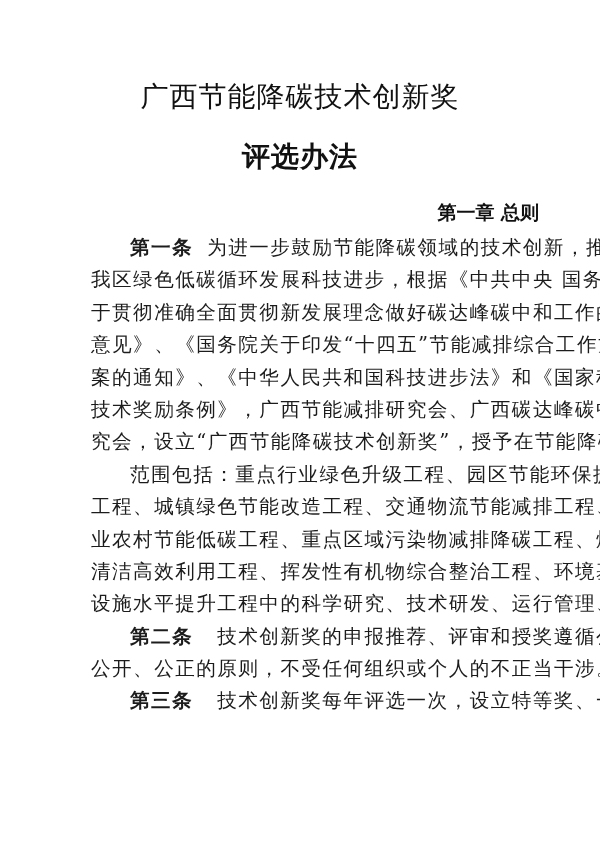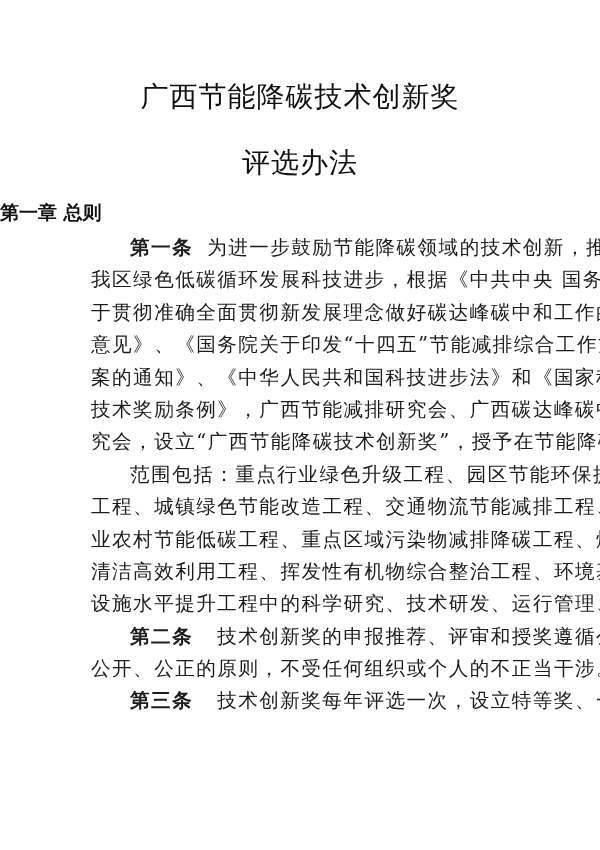--- a/index.html
+++ b/index.html
@@ -2,22 +2,22 @@
 <html><head>
 <meta charset="utf-8">
 <style>
   html, body { margin: 0; padding: 0; background: #ffffff; }
   body { width: 600px; height: 850px; overflow: hidden; position: relative;
          font-family: "DejaVu Serif", "Liberation Serif", serif; color: #1a1a1a; }
   .page { position: absolute; left: 0; top: 0; width: 600px; height: 850px; background: #fff; }
   .title { position: absolute; left: 0; width: 600px; text-align: center;
            font-size: 28px; letter-spacing: 1px; line-height: 34px; color: #111; }
   .t1 { top: 80px; text-align: center; }
-  .t2 { top: 146px; }
-  .chapter { position: absolute; left: 0; width: 539px; top: 199px; text-align: left;
+  .t2 { top: 140px; font-weight: bold; }
+  .chapter { position: absolute; left: 0; width: 539px; top: 199px; text-align: right;
              font-size: 19px; font-weight: bold; line-height: 26px; color: #111; }
   .body-text { position: absolute; left: 91px; width: 424px; top: 232px;
                font-size: 19.6px; line-height: 32.4px; letter-spacing: 1.45px; color: #1c1c1c;
                text-align: justify; }
   .line { display: block; white-space: nowrap; height: 32.4px; overflow: visible; }
   .indent { padding-left: 39px; }
   .art-label { font-weight: bold; margin-top: 48px; }
   .gap { display: inline-block; width: 14px; }
   .gap2 { display: inline-block; width: 24px; }
 </style>

